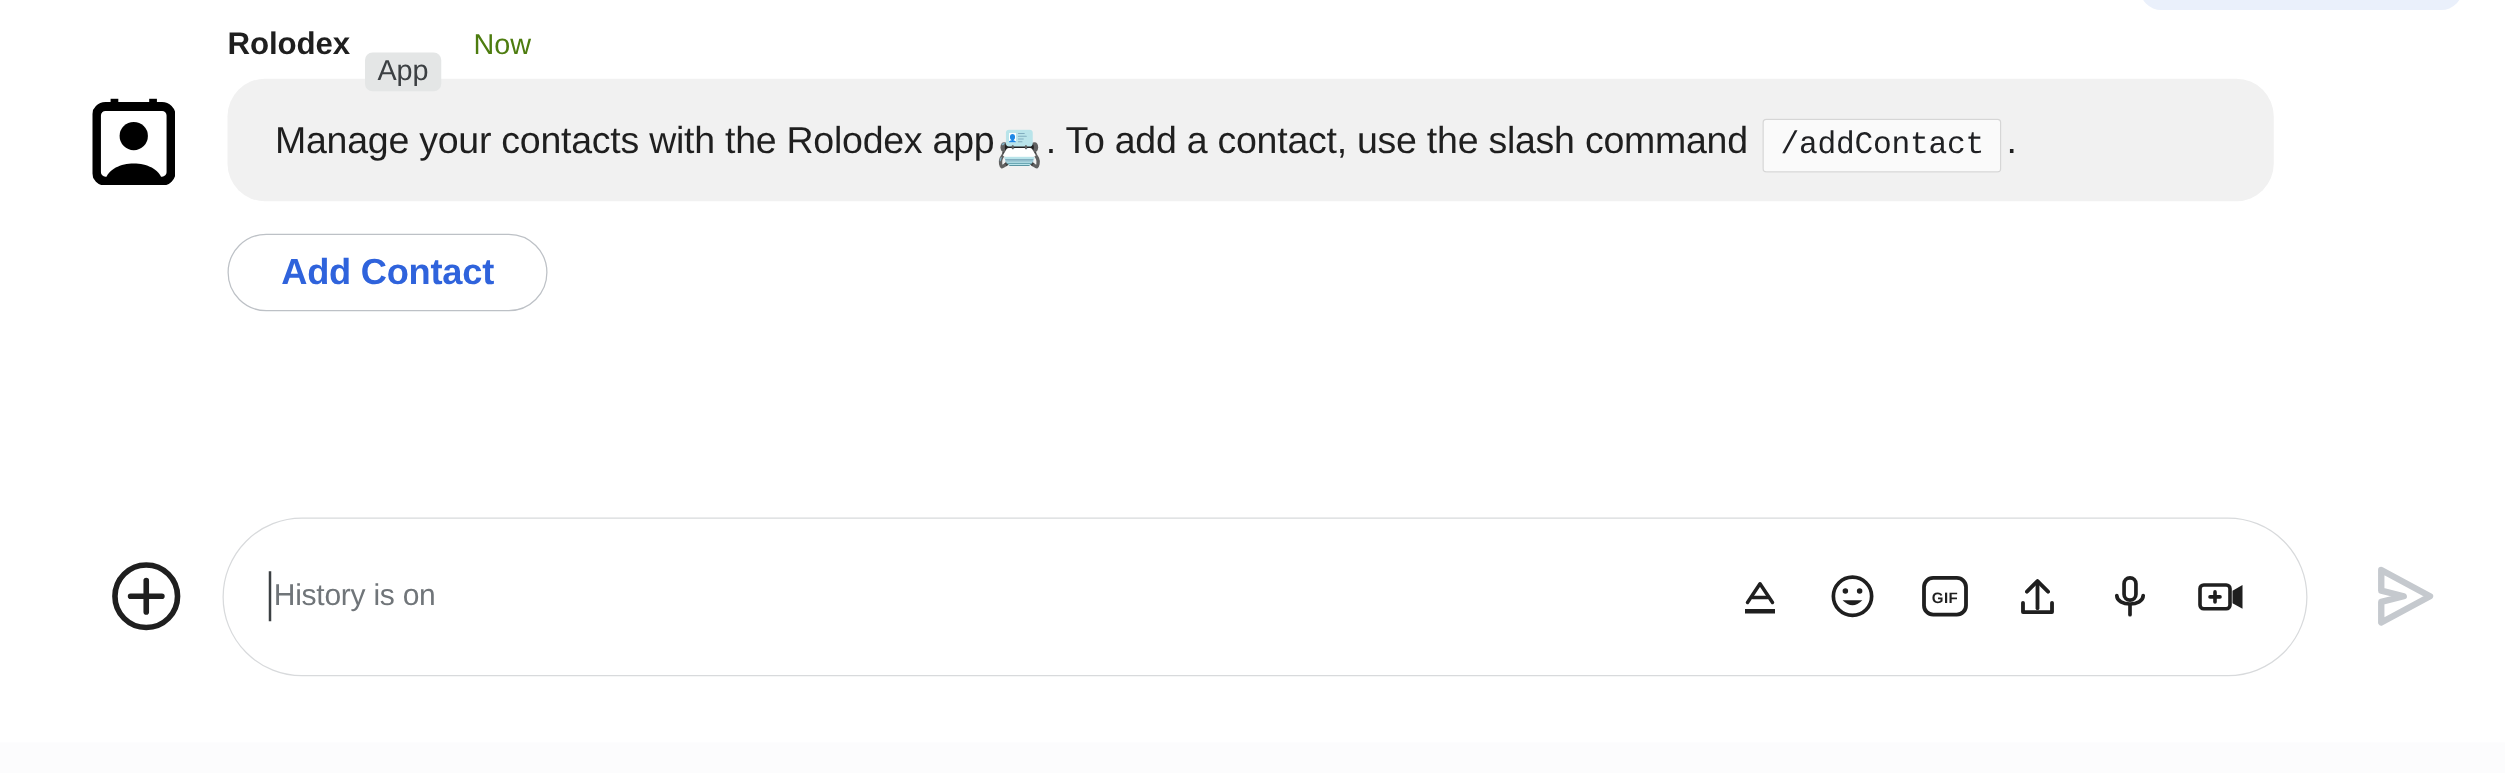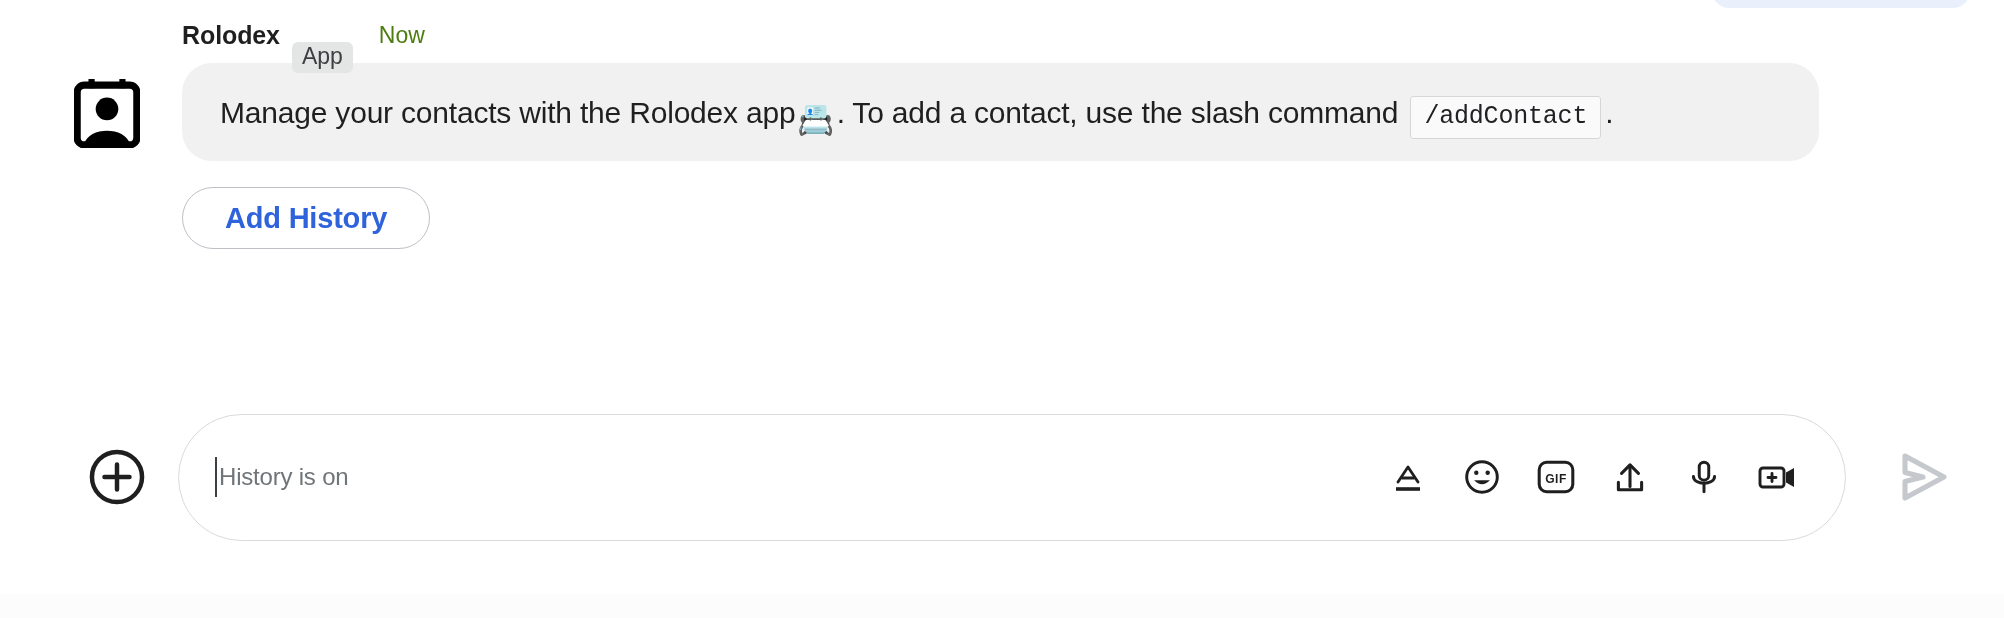--- a/index.html
+++ b/index.html
@@ -259,21 +259,21 @@
         <span class="sender-name">Rolodex</span>
         <span class="app-badge">App</span>
         <span class="msg-time">Now</span>
       </div>
 
       <div class="bubble">
         <span class="bubble-text"><span>Manage your contacts with the Rolodex app</span><span class="emoji-inline">📇</span><span>. To add a contact, use the slash command</span> <span class="code-chip">/addContact</span><span>.</span></span>
       </div>
 
       <div class="action-row">
-        <button class="pill-button">Add History</button>
+        <button class="pill-button">Add Contact</button>
       </div>
 
     </div>
   </div>
 
   <div class="composer">
 
     <svg class="plus-btn" viewBox="0 0 44 44">
       <circle cx="22" cy="22" r="19" fill="none" stroke="#1f1f1f" stroke-width="3.4"></circle>
       <path d="M22 12.5 L22 31.5 M12.5 22 L31.5 22" stroke="#1f1f1f" stroke-width="3.4" stroke-linecap="round"></path>

